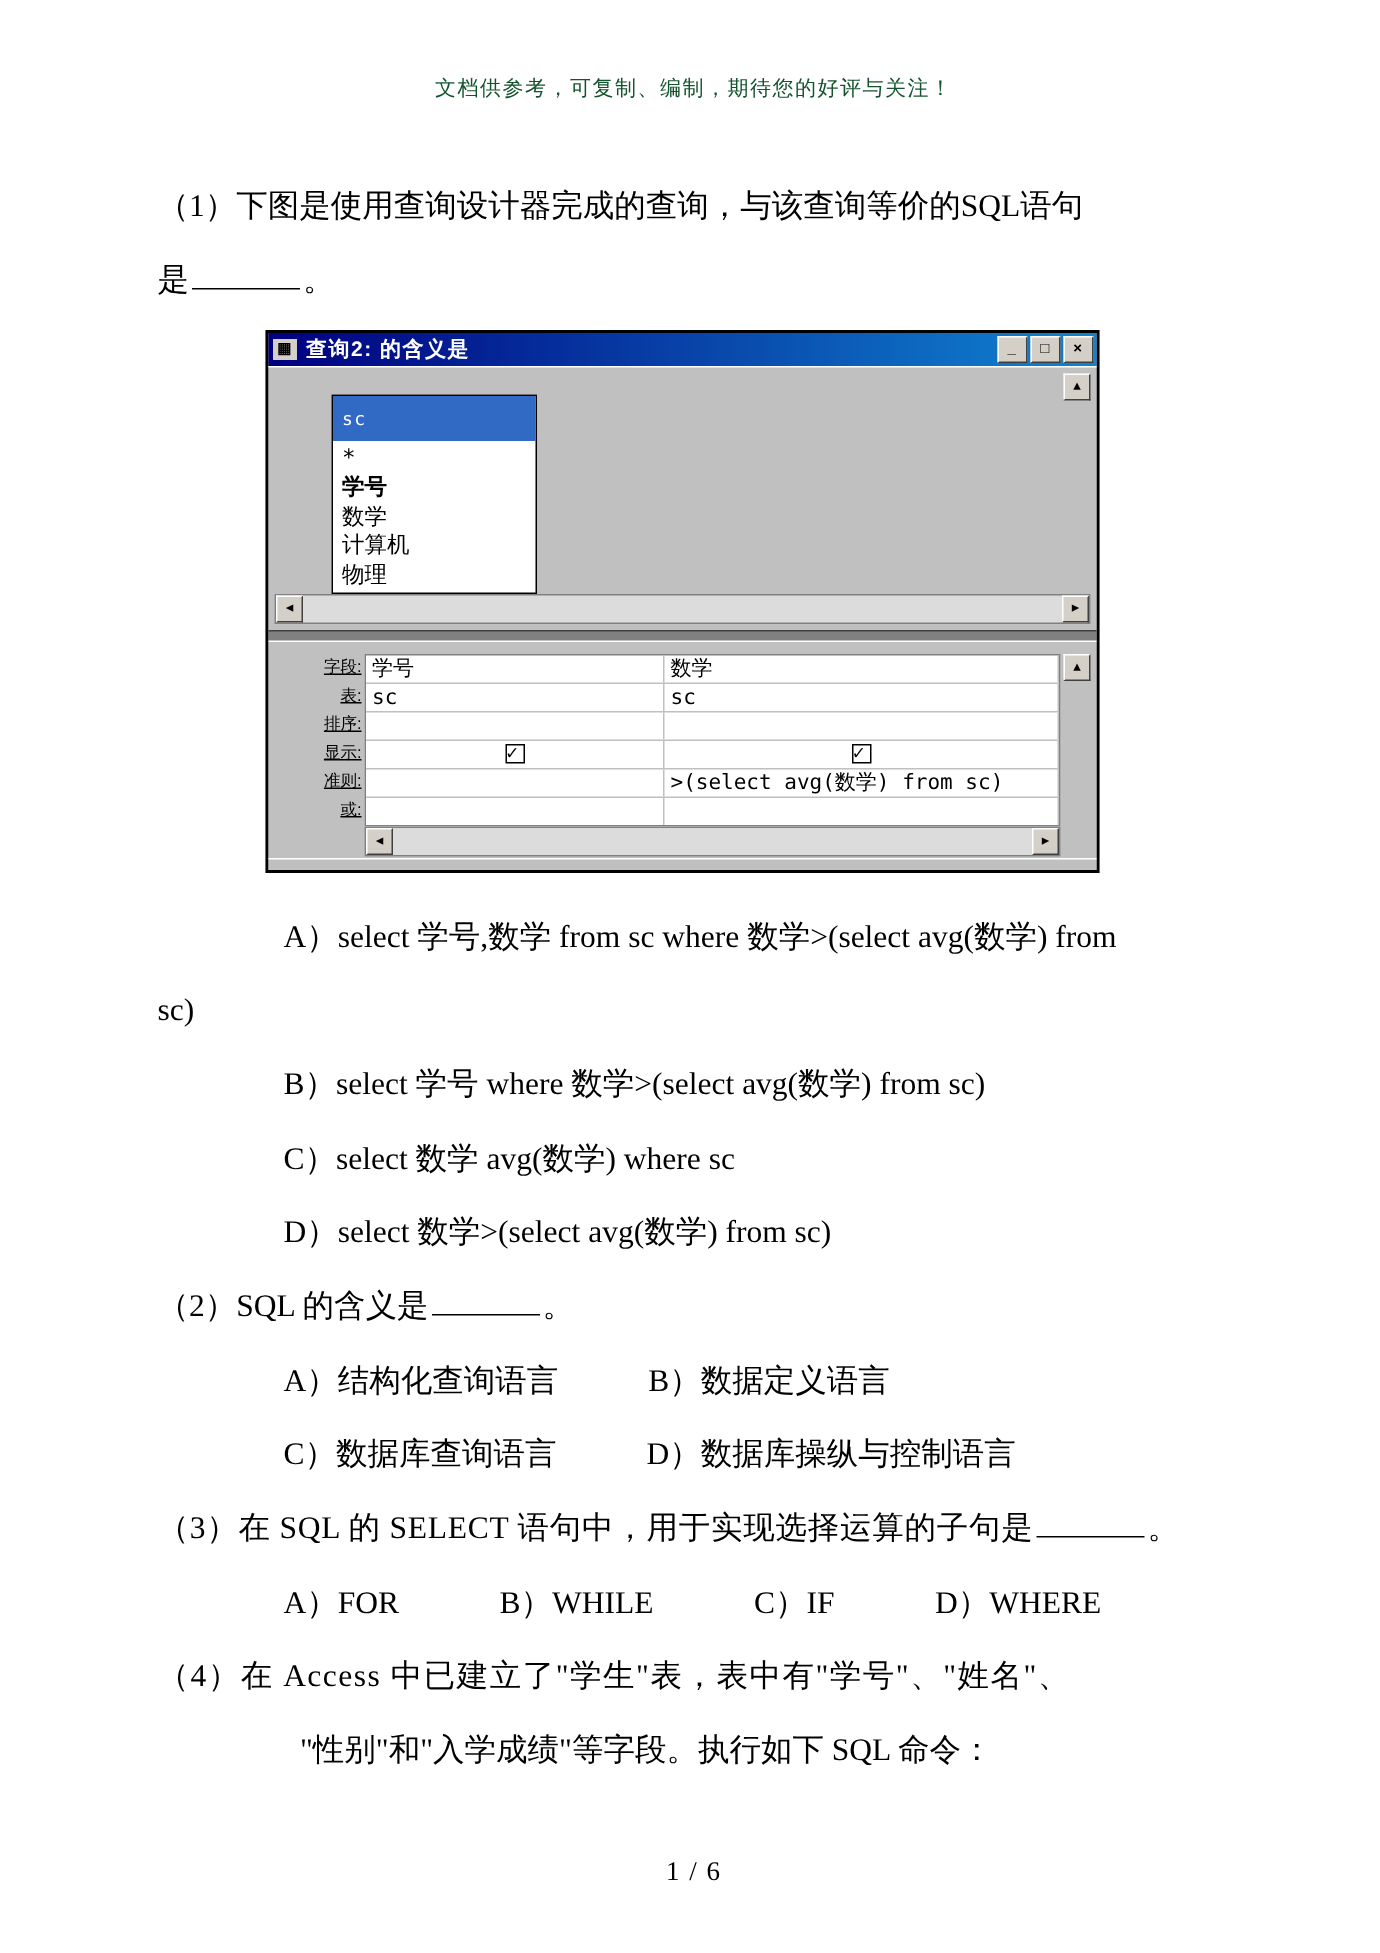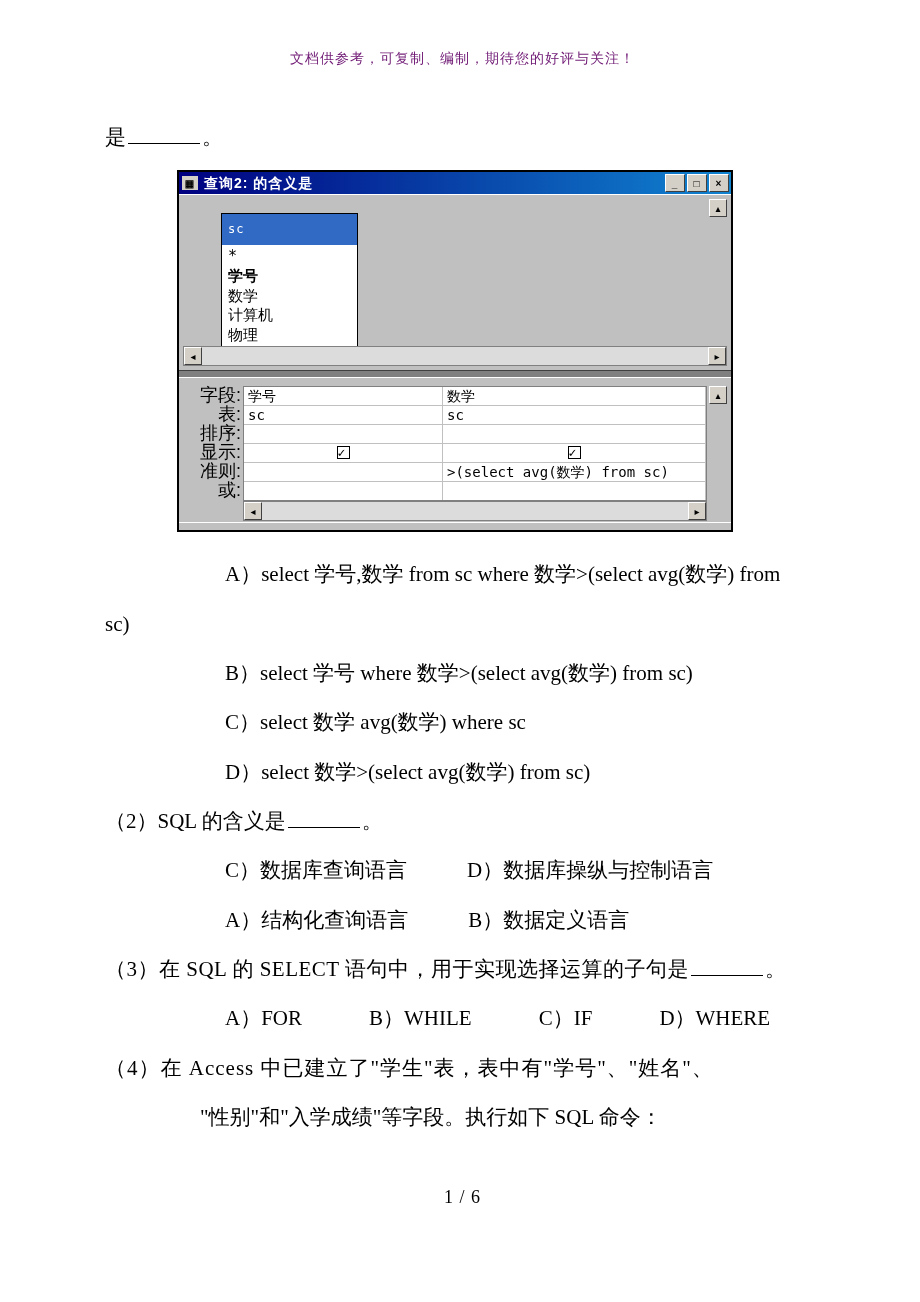--- a/index.html
+++ b/index.html
@@ -10,21 +10,21 @@
     color: #000;
     width: 920px;
   }
   .page {
     width: 920px;
     padding: 50px 100px 40px 105px;
     box-sizing: border-box;
   }
   .header-note {
     font-family: "SimSun", serif;
-    color: #701a75;
+    color: #14532d;
     font-size: 14px;
     text-align: center;
     margin-bottom: 45px;
     letter-spacing: 1px;
   }
   .body-text {
     font-size: 21px;
     line-height: 2.35;
   }
   .para {
@@ -33,21 +33,21 @@
   }
   .blank {
     display: inline-block;
     border-bottom: 1px solid #000;
     width: 72px;
     height: 1em;
     vertical-align: baseline;
     margin: 0 2px;
   }
   .opt-block {
-    margin-left: 120px;
+    margin-left: 84px;
   }
   .opt-row {
     display: flex;
     gap: 60px;
   }
   .opt-row > span { white-space: nowrap; }
   .opt-row-4 { gap: 67px; }
   .q4-sub { margin-left: 95px; }
 
   .page-num {
@@ -171,22 +171,23 @@
     height: 144px;
     box-sizing: border-box;
   }
   .grid-wrap {
     display: flex;
   }
   .row-labels {
     width: 56px;
     text-align: right;
     font-family: "SimSun", sans-serif;
-    font-size: 18px;
+    font-size: 11px;
     color: #000;
+    text-decoration: underline;
   }
   .row-labels div { height: 19px; line-height: 19px; padding-right: 2px; }
   .grid {
     flex: 1;
     border: 1px solid #808080;
     background: #fff;
   }
   .grow { display: flex; height: 18px; border-bottom: 1px solid #c0c0c0; }
   .grow:last-child { border-bottom: none; }
   .gcell {
@@ -238,20 +239,21 @@
   .statusbar { height: 7px; background: #c0c0c0; border-top: 1px solid #fff; }
 </style>
 </head>
 <body>
 
 <div class="page">
   <div class="header-note">文档供参考，可复制、编制，期待您的好评与关注！</div>
 
   <div class="body-text">
 
+    <p class="para">（1）下图是使用查询设计器完成的查询，与该查询等价的SQL语句</p>
     <p class="para">
       <span>是</span><span class="blank"></span><span>。</span>
     </p>
 
     <div class="access-window">
       <div class="titlebar">
         <span class="ticon">▦</span>
         <span class="title-text">查询2: 的含义是</span>
         <span class="winbtn">_</span>
         <span class="winbtn">□</span>
@@ -328,26 +330,26 @@
     <p class="para">sc)</p>
     <p class="para opt-block">B）select  学号  where  数学&gt;(select avg(数学) from sc)</p>
     <p class="para opt-block">C）select  数学  avg(数学) where sc</p>
     <p class="para opt-block">D）select  数学&gt;(select avg(数学) from sc)</p>
 
     <p class="para">
       <span>（2）SQL 的含义是</span><span class="blank"></span><span>。</span>
     </p>
     <div class="opt-block">
       <div class="opt-row">
+        <span>A）结构化查询语言</span>
+        <span>B）数据定义语言</span>
+      </div>
+      <div class="opt-row">
         <span>C）数据库查询语言</span>
         <span>D）数据库操纵与控制语言</span>
-      </div>
-      <div class="opt-row">
-        <span>A）结构化查询语言</span>
-        <span>B）数据定义语言</span>
       </div>
     </div>
 
     <p class="para" style="letter-spacing:0.5px;">
       <span>（3）在 SQL 的 SELECT 语句中，用于实现选择运算的子句是</span><span class="blank"></span><span>。</span>
     </p>
     <div class="opt-block">
       <div class="opt-row opt-row-4">
         <span>A）FOR</span>
         <span>B）WHILE</span>

